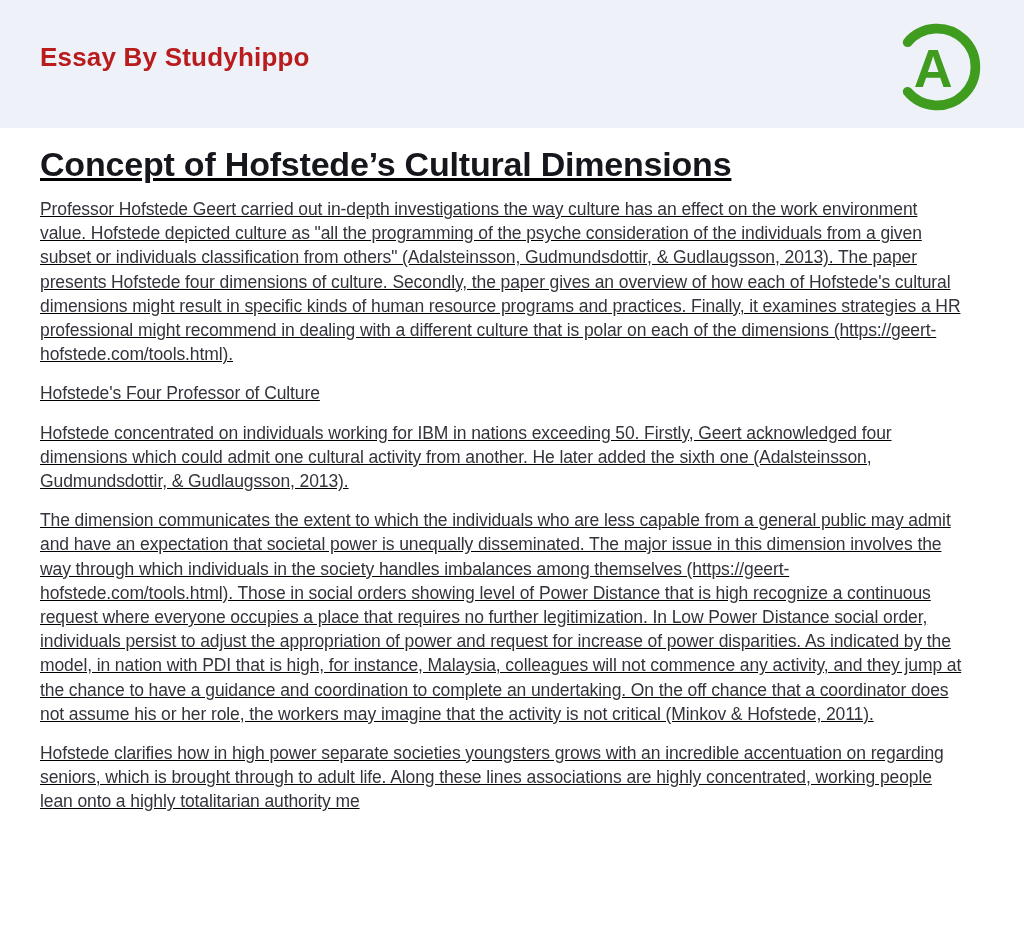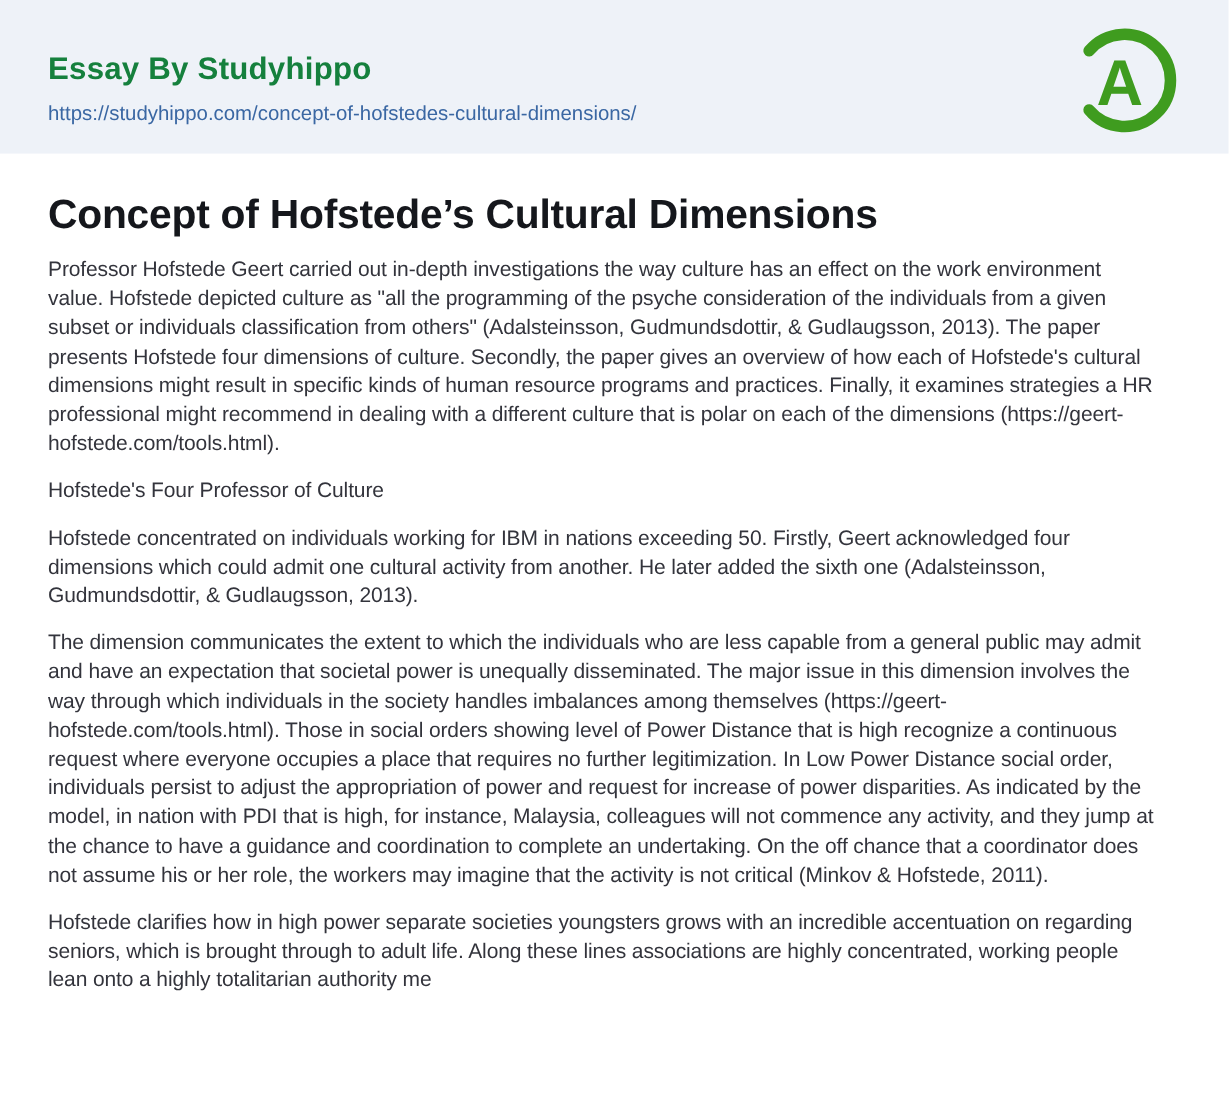--- a/index.html
+++ b/index.html
@@ -21,42 +21,43 @@
     height: 128px;
     background: #eef2f8;
     box-sizing: border-box;
   }
   .site-title {
     position: absolute;
     left: 40px;
     top: 42px;
     font-size: 26px;
     font-weight: 700;
-    color: #15803d;
+    color: #b91c1c;
     letter-spacing: 0.2px;
   }
   .site-url {
     position: absolute;
     left: 40px;
     top: 85px;
     font-size: 17px;
     font-weight: 400;
     color: #3a67a3;
     text-decoration: none;
     cursor: pointer;
   }
   .logo {
     position: absolute;
     left: 889px;
     top: 19px;
     width: 96px;
     height: 96px;
   }
   .main {
-    padding: 31px 40px 0 40px;
+    padding: 16px 40px 0 40px;
+    text-decoration: underline;
   }
   .essay-title {
     margin: 0 0 13px 0;
     font-size: 34px;
     line-height: 40px;
     font-weight: 800;
     color: #15171c;
     letter-spacing: -0.2px;
   }
   .para {
@@ -67,21 +68,20 @@
     letter-spacing: -0.1px;
   }
 </style>
 </head>
 <body>
 
 <div class="page">
 
   <header class="header">
     <div class="site-title">Essay By Studyhippo</div>
-    <a class="site-url">https://studyhippo.com/concept-of-hofstedes-cultural-dimensions/</a>
     <div class="logo">
       <svg width="96" height="96" viewBox="0 0 100 100" aria-hidden="true">
         <path d="M 19.36 24.29 A 40 40 0 1 1 19.36 75.71" fill="none" stroke="#3f9c1f" stroke-width="10" stroke-linecap="round"></path>
         <text x="46" y="71" text-anchor="middle" font-family="Liberation Sans, sans-serif" font-size="56" font-weight="bold" fill="#3f9c1f">A</text>
       </svg>
     </div>
   </header>
 
   <main class="main">
     <h1 class="essay-title">Concept of Hofstede’s Cultural Dimensions</h1>

